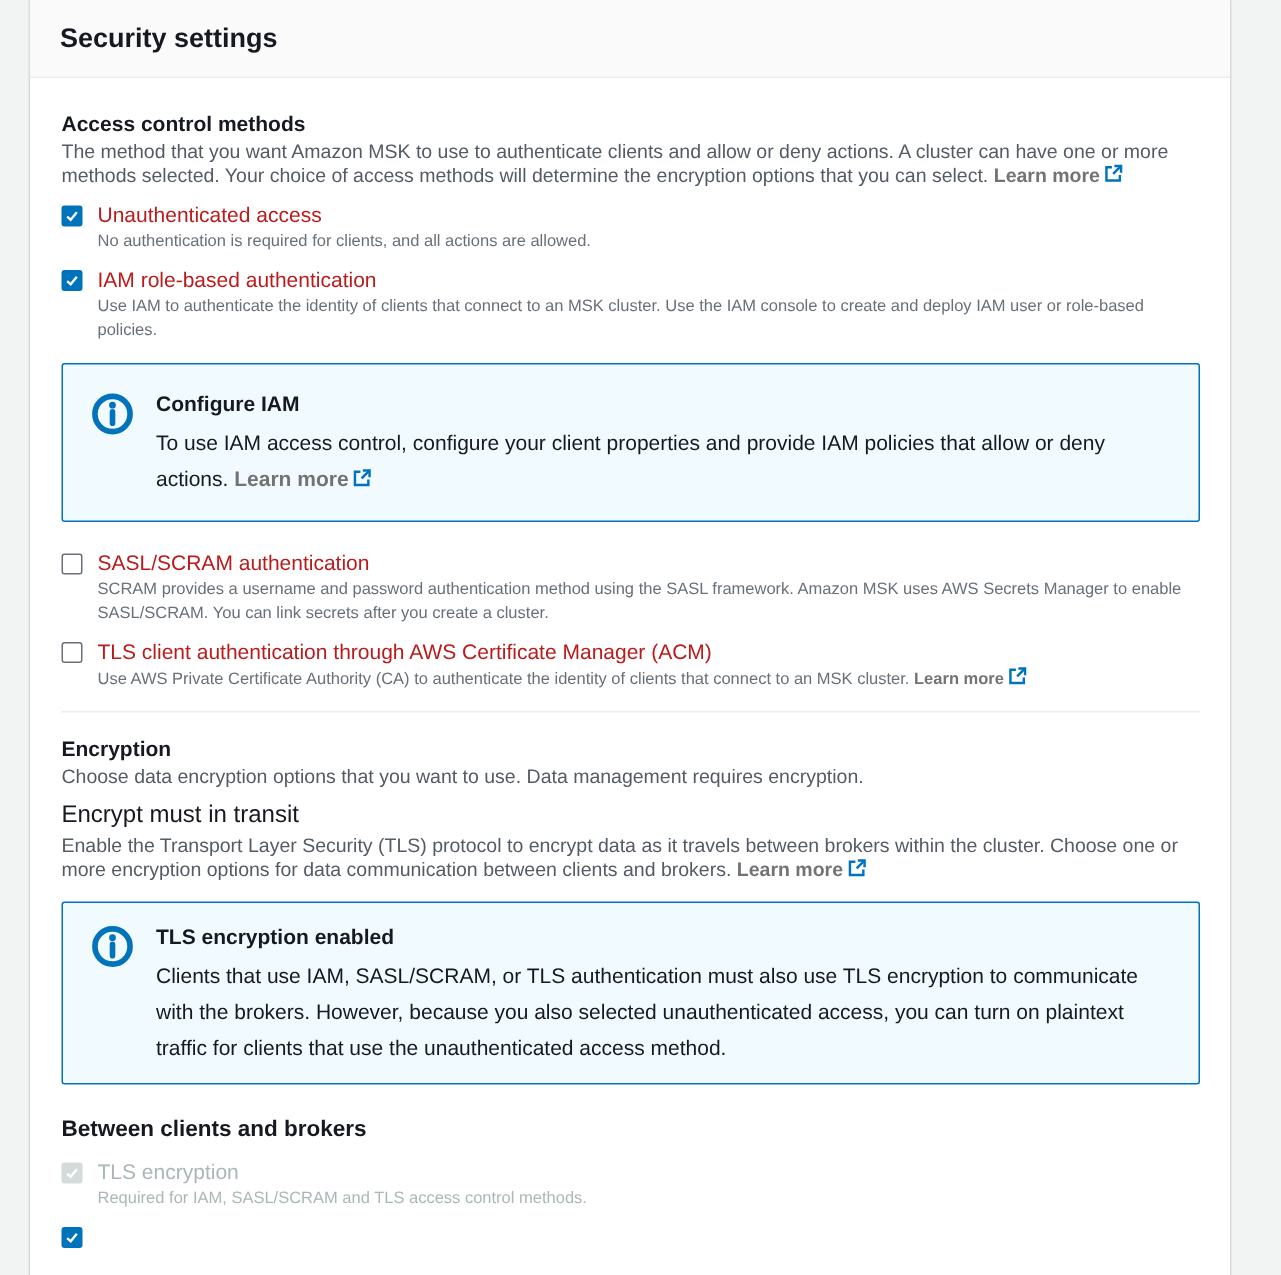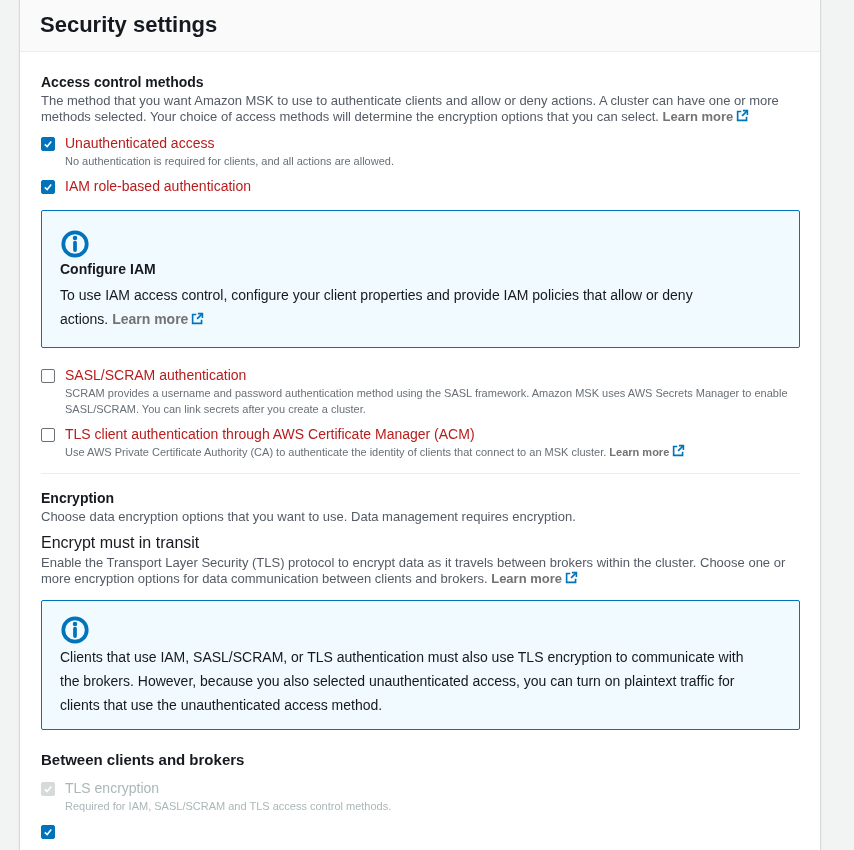--- a/index.html
+++ b/index.html
@@ -15,21 +15,21 @@
     background: #ffffff;
     border: 1px solid #d5dbdb;
     border-top: none;
     box-shadow: 0 1px 1px rgba(0,28,36,.15);
   }
   .card-header {
     background: #fafafa;
     border-bottom: 1px solid #eaeded;
     padding: 14px 20px 15px 20px;
   }
-  .card-title { font-size: 22px; font-weight: bold; line-height: 22px; color: #16191f; }
+  .card-title { font-size: 18px; font-weight: bold; line-height: 22px; color: #16191f; }
   .card-content { padding: 21px 20px 20px 21px; }
 
   .section-heading { font-size: 14px; font-weight: bold; line-height: 18px; margin-bottom: 2px; }
   .section-desc {
     font-size: 13px; line-height: 16px; color: #545b64;
     max-width: 758px; margin-bottom: 8px;
   }
   .sub-heading { font-size: 16px; font-weight: normal; line-height: 20px; margin: 4px 0 2px; color: #16191f; }
   .group-heading { font-size: 15px; font-weight: bold; line-height: 19px; margin: 20px 0 10px; color: #16191f; }
 
@@ -54,21 +54,20 @@
   .opt.disabled .opt-label { color: #aab7b8; cursor: default; }
   .opt.disabled .opt-desc { color: #aab7b8; }
 
   .alert {
     display: flex; align-items: flex-start;
     background: #f1faff;
     border: 1px solid #0073bb;
     border-radius: 2px;
     padding: 16px 20px 15px 18px;
     margin: 14px 0 18px;
-    flex-direction: column;
   }
   .alert-icon { flex: 0 0 auto; margin: 2px 14px 0 0; line-height: 0; }
   .alert-title { font-size: 14px; font-weight: bold; line-height: 20px; margin-bottom: 4px; }
   .alert-text { font-size: 14px; line-height: 24px; color: #16191f; }
   .alert.tls { padding-top: 12px; padding-bottom: 12px; margin: 12px 0 0; }
   .alert .w1 { max-width: 668px; }
   .alert .w2 { max-width: 690px; }
 
   .divider { border: none; border-top: 1px solid #eaeded; margin: 12px 0 15px; }
   .mb0 { margin-bottom: 0; }
@@ -105,20 +104,21 @@
     </div>
 
     <div class="opt">
       <span class="cb checked">
           <svg width="10" height="10" viewBox="0 0 14 14">
             <path d="M2.5 7.5L5.8 10.5L11.5 3.5" fill="none" stroke="#fff" stroke-width="2.2"></path>
           </svg>
         </span>
       <div>
         <div class="opt-label">IAM role-based authentication</div>
+        <div class="opt-desc">Use IAM to authenticate the identity of clients that connect to an MSK cluster. Use the IAM console to create and deploy IAM user or role-based policies.</div>
       </div>
     </div>
 
     <div class="alert">
       <span class="alert-icon"><svg width="30" height="30" viewBox="0 0 32 32">
             <circle cx="16" cy="16" r="12.5" fill="none" stroke="#0073bb" stroke-width="4"></circle>
             <path d="M16 14.5v8" fill="none" stroke="#0073bb" stroke-width="4" stroke-linecap="round"></path>
             <circle cx="16" cy="9.7" r="2.4" fill="#0073bb"></circle>
           </svg></span>
       <div class="w1">
@@ -169,20 +169,21 @@
             </svg></span></a>
     </p>
 
     <div class="alert tls">
       <span class="alert-icon"><svg width="30" height="30" viewBox="0 0 32 32">
             <circle cx="16" cy="16" r="12.5" fill="none" stroke="#0073bb" stroke-width="4"></circle>
             <path d="M16 14.5v8" fill="none" stroke="#0073bb" stroke-width="4" stroke-linecap="round"></path>
             <circle cx="16" cy="9.7" r="2.4" fill="#0073bb"></circle>
           </svg></span>
       <div class="w2">
+        <div class="alert-title">TLS encryption enabled</div>
         <div class="alert-text">Clients that use IAM, SASL/SCRAM, or TLS authentication must also use TLS encryption to communicate with the brokers. However, because you also selected unauthenticated access, you can turn on plaintext traffic for clients that use the unauthenticated access method.</div>
       </div>
     </div>
 
     <div class="group-heading">Between clients and brokers</div>
 
     <div class="opt disabled">
       <span class="cb checked disabled">
           <svg width="10" height="10" viewBox="0 0 14 14">
             <path d="M2.5 7.5L5.8 10.5L11.5 3.5" fill="none" stroke="#fff" stroke-width="2.2"></path>

